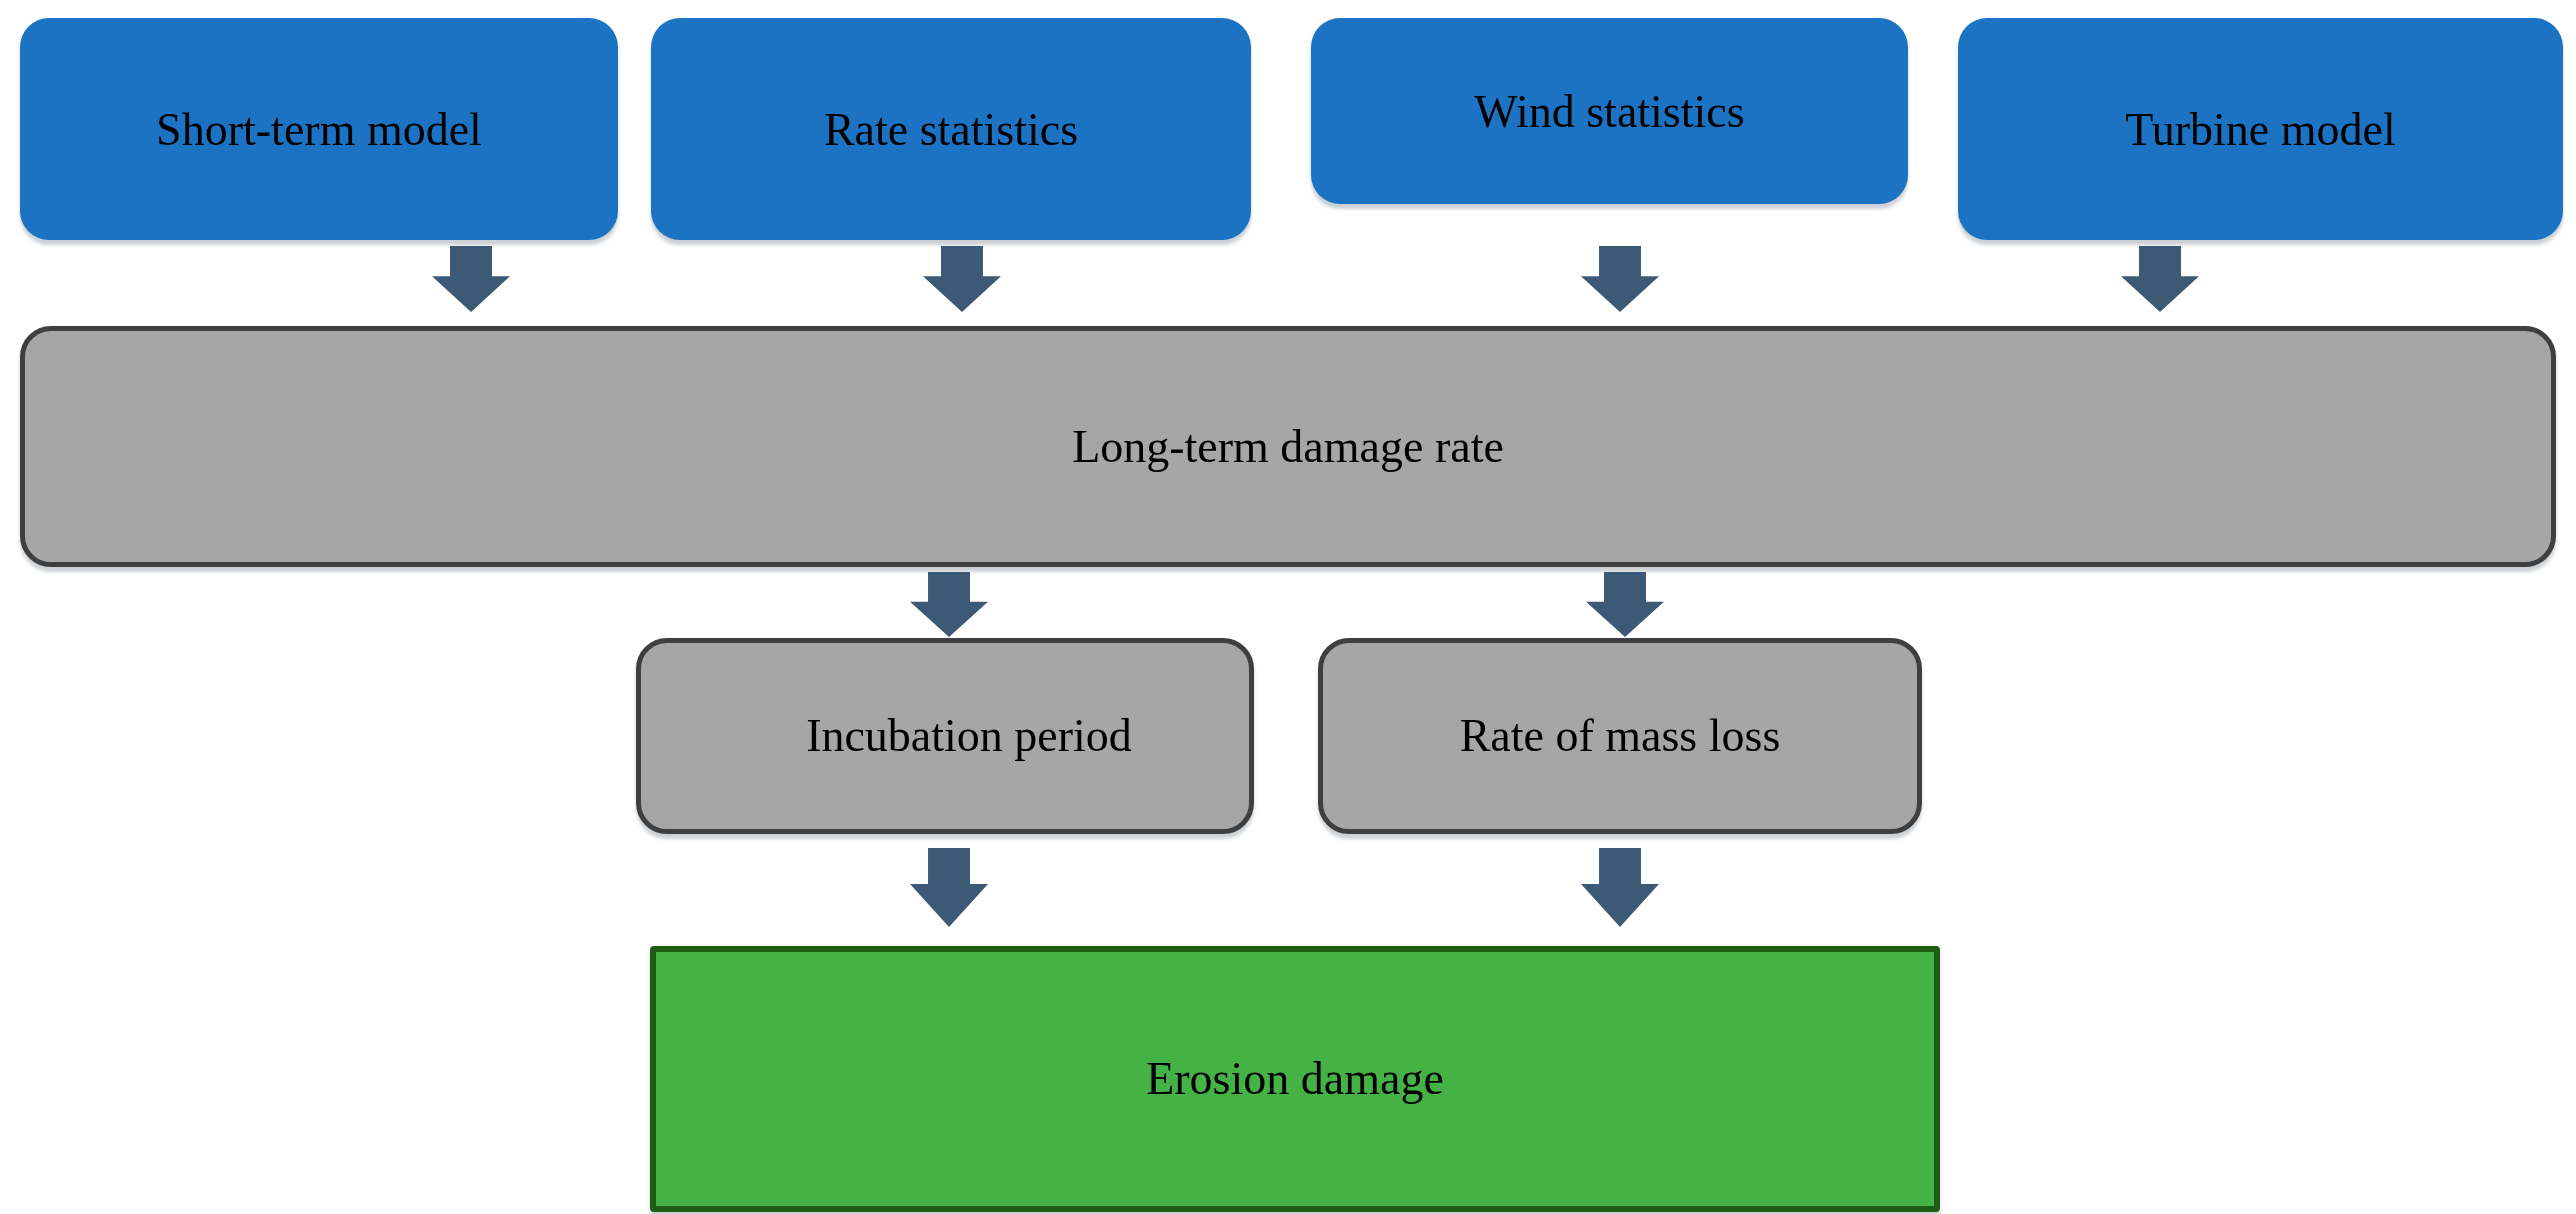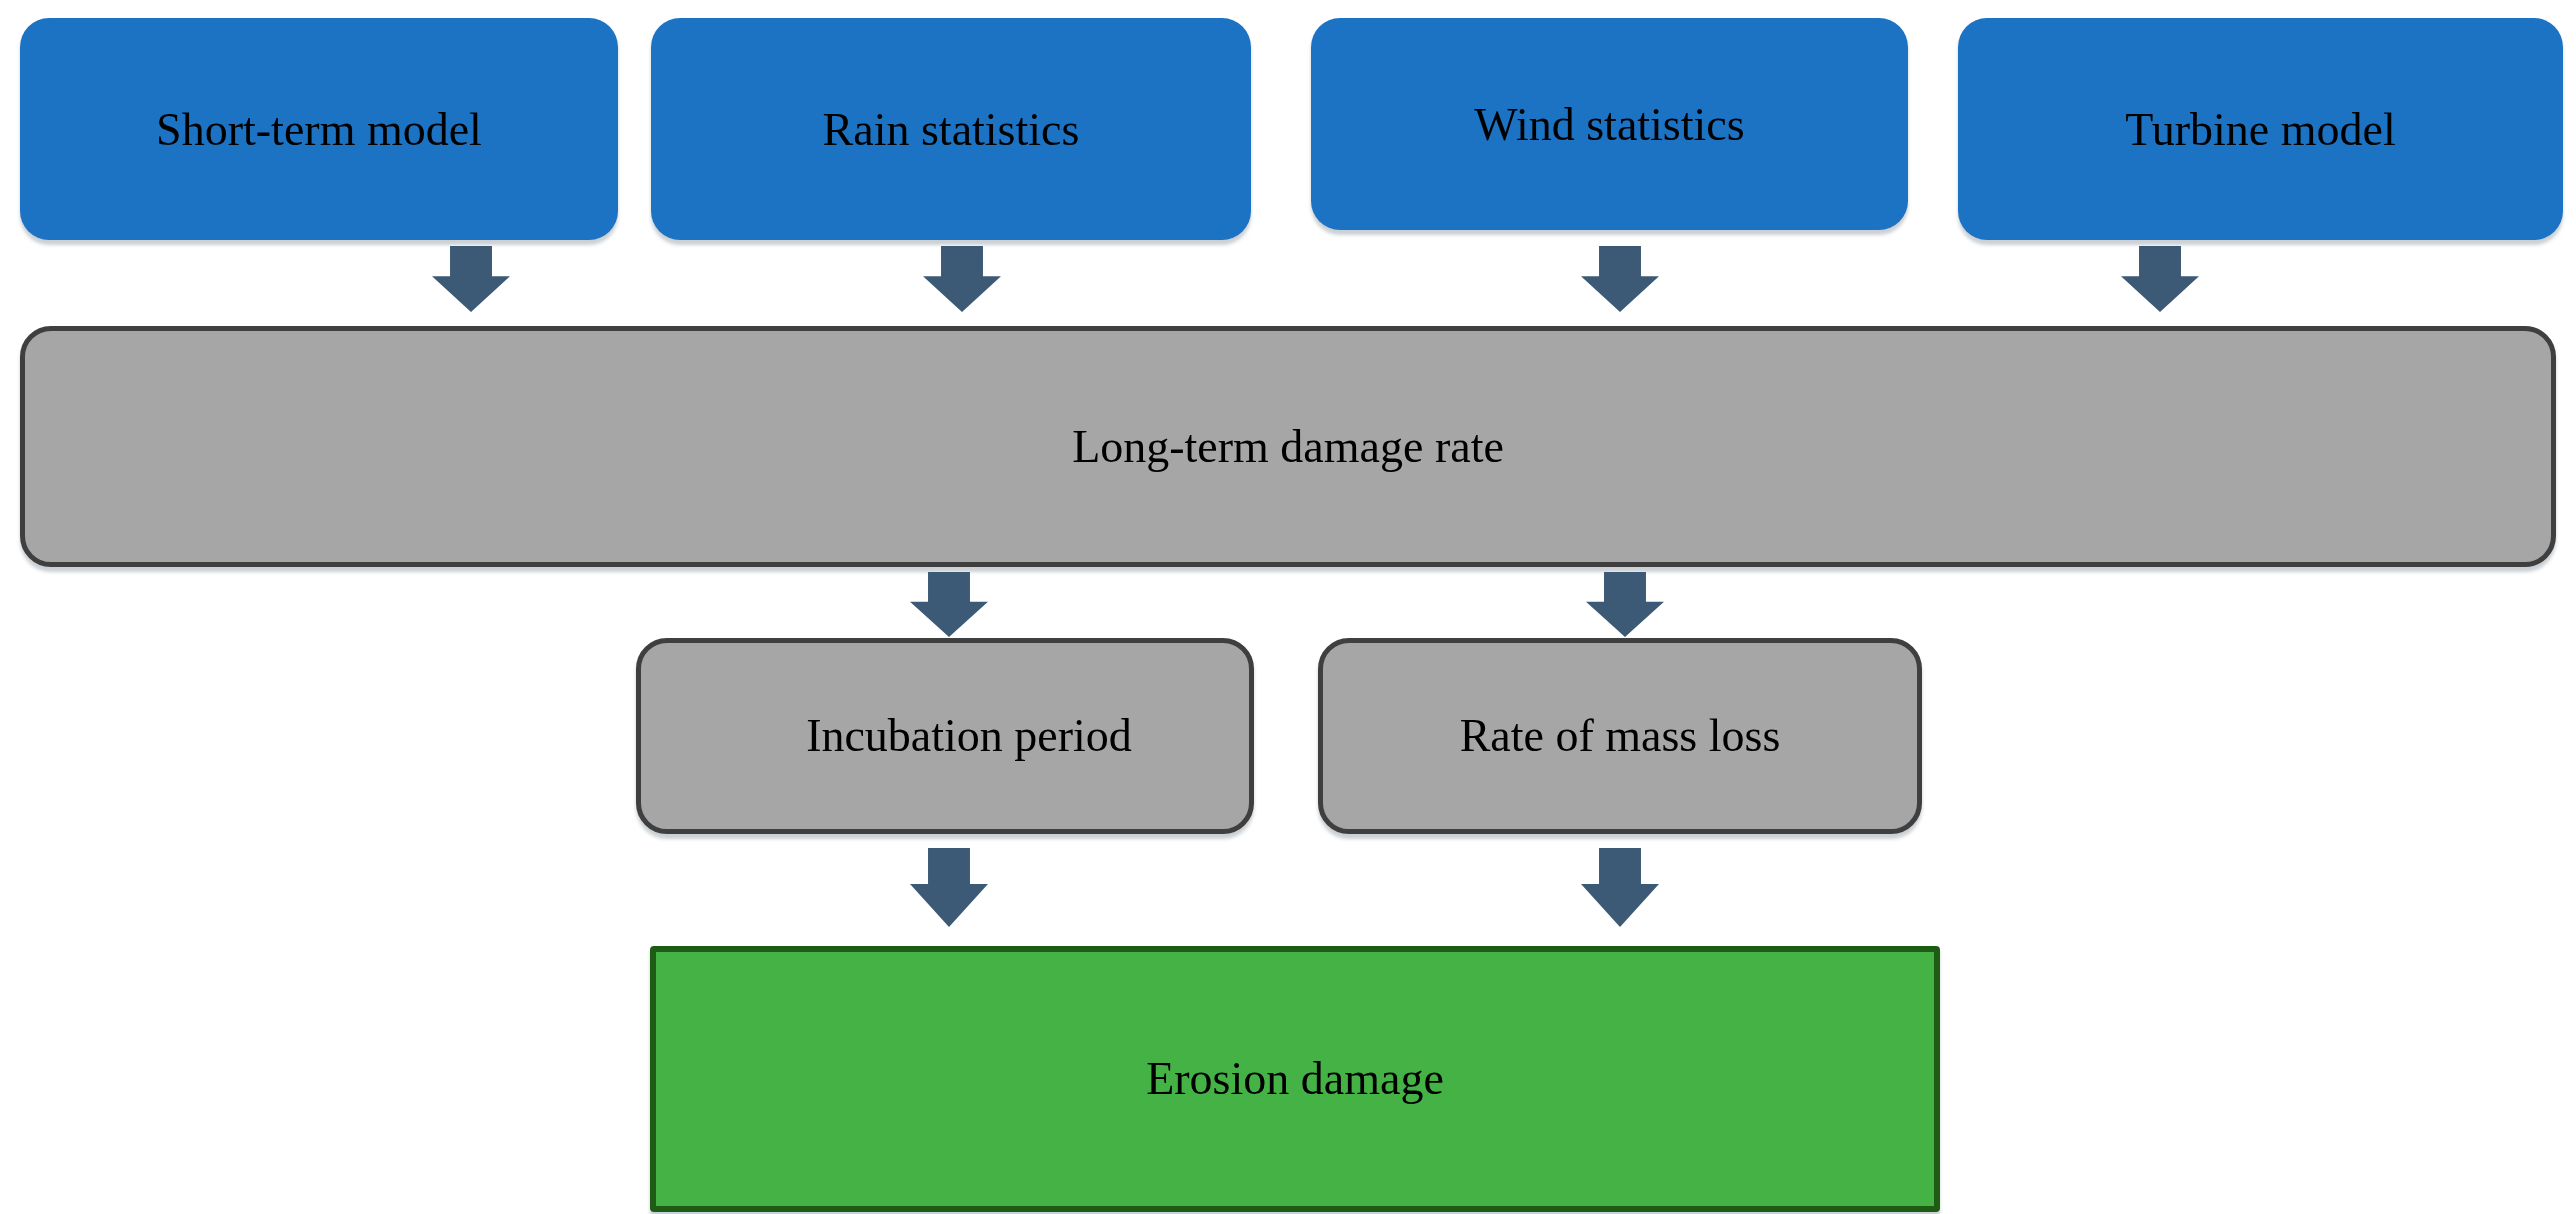--- a/index.html
+++ b/index.html
@@ -34,21 +34,21 @@
   }
   .greenout{
     background:#45b246;
     border:6.6px solid #1e5c16;
     border-radius:4px;
   }
   .line{display:block;line-height:1.68;}
   
   #b1{left:20px;  top:18.4px; width:598px; height:222px;}
   #b2{left:651px; top:18.4px; width:600px; height:222px;}
-  #b3{left:1311px;top:18.4px; width:597px; height:212px;}
+  #b3{left:1311px;top:18.4px; width:597px; height:186px;}
   #b4{left:1958px;top:18.4px; width:605px; height:222px;}
   
   #bar{left:20px; top:326px; width:2536px; height:241px;}
   
   #m1{left:636px; top:638px; width:618px; height:196px;padding-left:48px;}
   #m2{left:1318px;top:638px; width:604px; height:196px;}
   
   #out{left:650px;top:946px;width:1290px;height:266px;}
   
   .arrow{position:absolute;width:78px;}
@@ -66,21 +66,21 @@
 <body>
 
 <div class="canvas">
 
   <div class="node blue" id="b1">
     <span>
       <span class="line">Short-term model</span>
     </span>
   </div>
   <div class="node blue" id="b2">
-    <span>Rain statistics</span>
+    <span>Rate statistics</span>
   </div>
   <div class="node blue" id="b3">
     <span>Wind statistics</span>
   </div>
   <div class="node blue" id="b4">
     <span>Turbine model</span>
   </div>
 
   <div class="arrow" id="ar1a">
     <svg viewBox="0 0 106 92" preserveAspectRatio="none">

